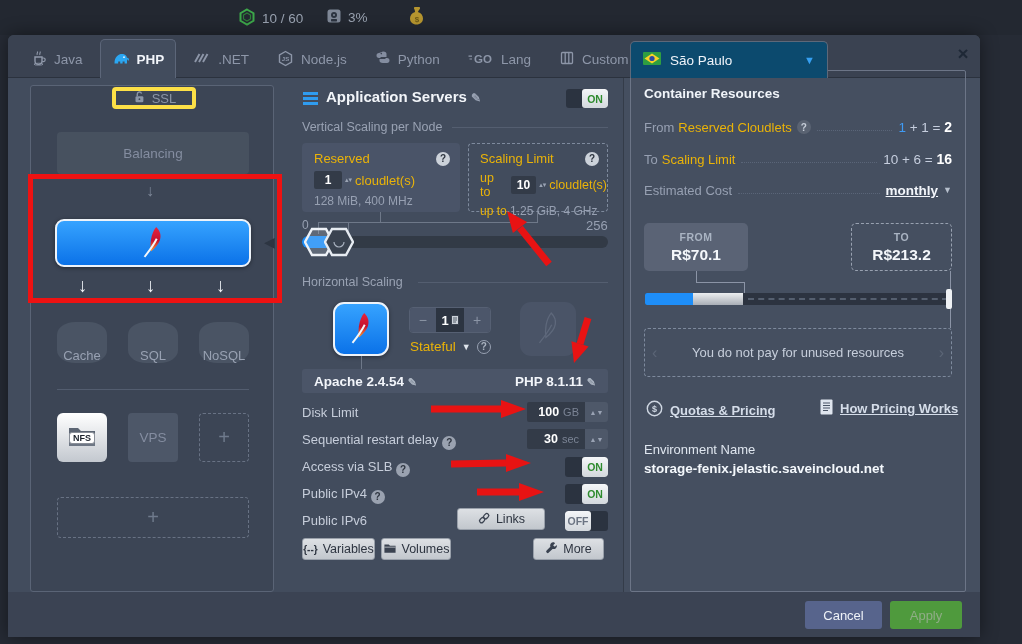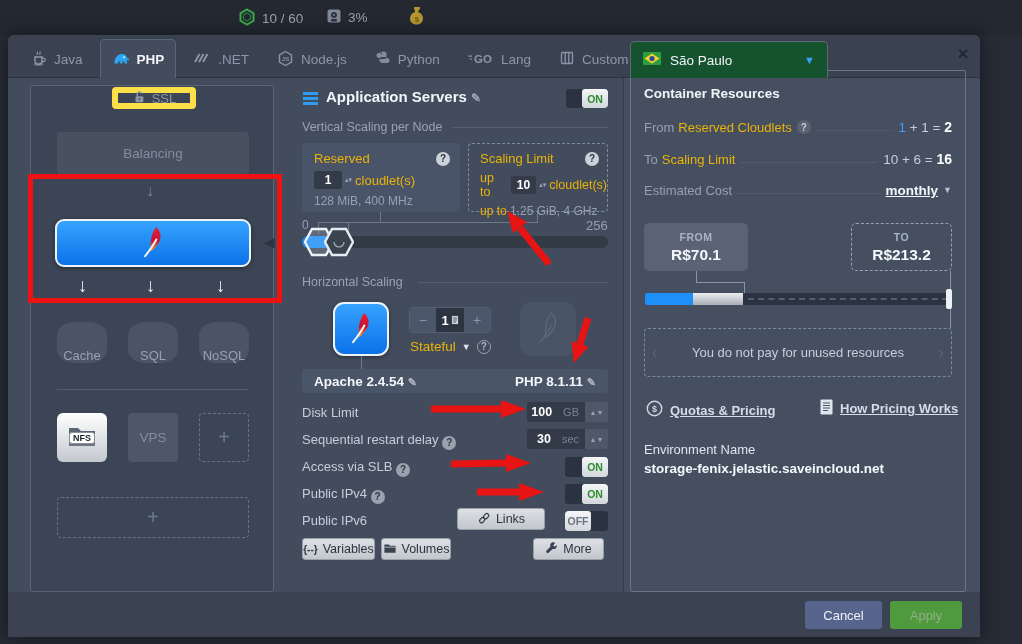--- a/index.html
+++ b/index.html
@@ -16,39 +16,39 @@
   
   .dialog-bg { left:8px; top:35px; width:972px; height:602px; background:#3e4857; border-radius:6px 6px 0 0; box-shadow:0 0 18px rgba(0,0,0,.45); }
   .tabbar { left:8px; top:35px; width:972px; height:43px; background:#3a4251; border-radius:6px 6px 0 0; border-bottom:1px solid #2b323e; display:flex; align-items:flex-end; padding-left:12px; gap:6px; }
   .tab { height:35px; display:flex; align-items:center; gap:7px; padding:0 11px; color:#8e97a9; font-size:13.5px; cursor:pointer; }
   .tab.active { background:#424c5d; border:1px solid #5c6679; border-bottom:none; border-radius:5px 5px 0 0; height:39px; color:#f2f5fa; font-weight:bold; position:relative; z-index:3; margin-bottom:-1px; }
   .content-bg { left:8px; top:78px; width:972px; height:514px; background:#424c5d; }
   .rightpanel-bg { left:623px; top:78px; width:357px; height:514px; background:#454f60; border-left:1px solid #343c49; }
   .footer-bg { left:8px; top:592px; width:972px; height:45px; background:#3b4353; }
   
   .leftpanel { left:30px; top:85px; width:244px; height:507px; background:#3c4555; border:1px solid #5a6476; border-radius:3px; }
-  .chip { border:6px solid #fde047; border-radius:4px; background:#3c4555; color:#8b95a6; display:flex; align-items:center; justify-content:center; gap:6px; font-size:13px; }
+  .chip { border:4px solid #fde047; border-radius:4px; background:#3c4555; color:#8b95a6; display:flex; align-items:center; justify-content:center; gap:6px; font-size:13px; }
   .mutedbox { background:#47515f; border-radius:4px; color:#848da0; font-size:13.5px; display:flex; align-items:center; justify-content:center; }
   .bluebox { border-radius:9px; border:2px solid #eef3f9; background:linear-gradient(#36a3ff,#0b72e8); display:flex; align-items:center; justify-content:center; box-shadow:0 1px 4px rgba(0,0,0,.4); }
   .cyl { background:#4a5464; border-radius:18px/13px; color:#98a1b2; font-size:13px; display:flex; align-items:flex-end; justify-content:center; }
   .dashbox { border:1px dashed #68728466; border:1px dashed #687284; border-radius:4px; color:#6f7a8c; display:flex; align-items:center; justify-content:center; font-size:20px; }
   .arrow-down { color:#f2f5fa; font-size:19px; font-weight:bold; line-height:1; }
   
   .sec-label { color:#99a2b3; font-size:12.5px; white-space:nowrap; }
   .sec-line { height:1px; background:#545e70; }
   .panelbox { background:#4a5468; border-radius:4px; }
   .dashedpanel { border:1px dashed #7e8a9d; border-radius:4px; }
   .q { display:inline-flex; width:14px; height:14px; border-radius:50%; background:#9aa2b0; color:#2e3540; font-size:10px; font-weight:bold; align-items:center; justify-content:center; flex:none; }
   .q.light { background:#ccd2da; }
   .din { background:#333b48; border-radius:2px; color:#fff; font-weight:bold; font-size:12px; display:flex; align-items:center; justify-content:center; }
   .spin { display:flex; flex-direction:column; justify-content:center; font-size:7px; line-height:6px; color:#9aa3b3; }
   .whitetext { color:#eab308; }
   .mut { color:#97a0b2; }
   .lbl { color:#c6cdda; font-size:13px; }
-  .valbox { background:#333b48; border-radius:2px 0 0 2px; display:flex; align-items:center; justify-content:flex-end; gap:11px; padding:0 6px; }
+  .valbox { background:#333b48; border-radius:2px 0 0 2px; display:flex; align-items:center; justify-content:flex-end; gap:4px; padding:0 6px; }
   .stp { background:#4e5869; border-radius:0 3px 3px 0; display:flex; flex-direction:column; align-items:center; justify-content:center; font-size:7px; line-height:7px; color:#99a2b3; }
   .toggle { display:flex; background:#2b3340; border-radius:3px; overflow:hidden; }
   .pill { width:26px; background:linear-gradient(#f4f6f8,#d3d8dd); display:flex; align-items:center; justify-content:center; font-size:10.5px; font-weight:bold; border-radius:3px; }
   .pill.on { color:#2e8b2e; }
   .pill.off { color:#6b7483; }
   .abtn { background:linear-gradient(#dde0e4,#c2c7cd); border:1px solid #99a0aa; border-radius:3px; color:#2d3440; font-size:12.5px; display:flex; align-items:center; justify-content:center; gap:5px; cursor:pointer; }
   .vline { background:#6e7889; width:1px; }
   .hline { background:#6e7889; height:1px; }
   
   .rrow { display:flex; align-items:flex-end; }
@@ -372,21 +372,21 @@
         </svg></span>
     <span>Links</span>
   </div>
   <div class="abs abtn" style="left:533px; top:538px; width:71px; height:22px;">
     <span><svg width="13" height="13" viewBox="0 0 16 16">
           <path d="M11 1.5 a4 4 0 0 0-4.4 5.5 L2 11.6 a1.9 1.9 0 0 0 2.7 2.7 L9.3 9.7 a4 4 0 0 0 5.2-4.9 L12 7.2 10 5.2 12.4 2.8 Z" fill="#3a4250"></path>
         </svg></span>
     <span>More</span>
   </div>
 
-  <div class="abs" style="left:630px; top:41px; width:198px; height:37px; background:#14532d; border:1px solid #5e6879; border-bottom:none; border-radius:5px 5px 0 0; display:flex; align-items:center; padding:0 12px; gap:9px; z-index:4;">
+  <div class="abs" style="left:630px; top:41px; width:198px; height:37px; background:#0c4a6e; border:1px solid #5e6879; border-bottom:none; border-radius:5px 5px 0 0; display:flex; align-items:center; padding:0 12px; gap:9px; z-index:4;">
     <span><svg width="18" height="13" viewBox="0 0 18 13">
           <rect width="18" height="13" rx="1" fill="#2f9e41"></rect>
           <polygon points="9,1.5 16.5,6.5 9,11.5 1.5,6.5" fill="#f8d227"></polygon>
           <circle cx="9" cy="6.5" r="2.6" fill="#2b49a3"></circle>
         </svg></span>
     <span style="color:#f0f4fa; font-size:13.5px;">São Paulo</span>
     <span style="margin-left:auto; color:#36a0f2; font-size:11px;">▼</span>
   </div>
   <div class="abs" style="left:952px; top:43px; width:22px; height:22px; color:#1e2836; font-size:19px; font-weight:bold; text-align:center; line-height:22px; cursor:pointer;">×</div>
 

